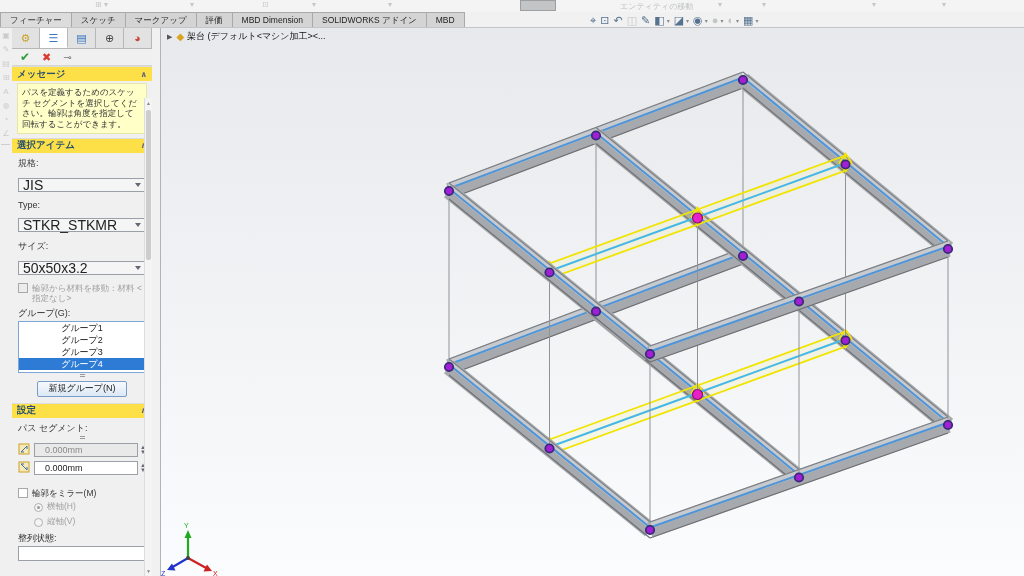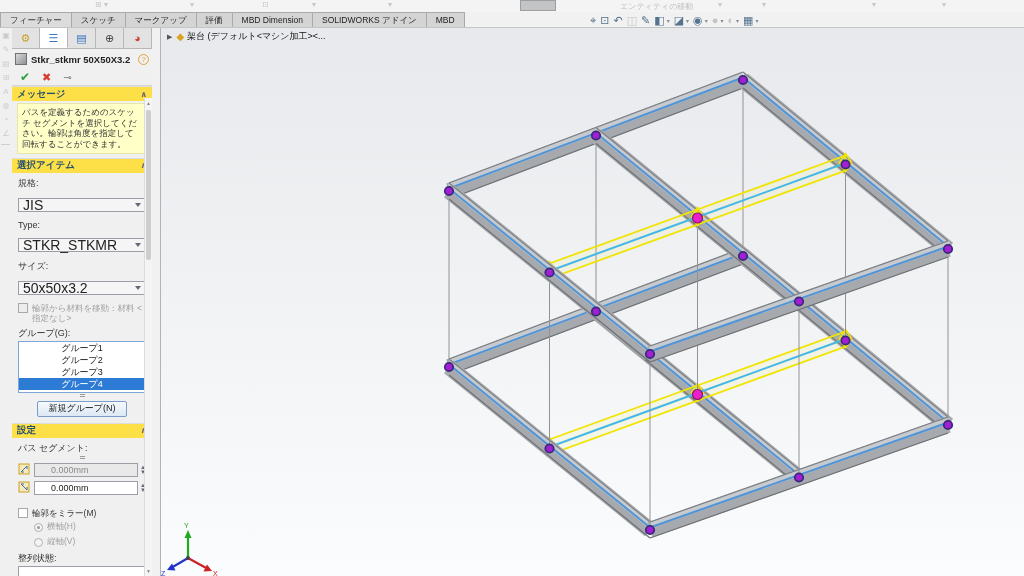--- a/index.html
+++ b/index.html
@@ -72,21 +72,21 @@
   .lb-item.selected { background:#2e7bd6; color:#fff; }
   .resize-dot { width:5px; height:3px; margin:1px auto; border-top:1px solid #9a9a9a; border-bottom:1px solid #9a9a9a; }
 
   .btn { display:block; margin:4px auto 6px auto; height:16px; padding:0 10px; font-size:9px; color:#222;
     background:linear-gradient(#f6fafd,#dce8f5); border:1px solid #7a9cc8; border-radius:2px; }
 
   .pathbox { margin:1px 6px 0 6px; background:#fff; border:1px solid #9aa0a6; height:40px; overflow:hidden; }
 
   .spinrow { display:flex; align-items:center; margin:4px 6px 0 6px; }
   .spin-ico { width:13px; height:13px; margin-right:3px; flex:none; }
-  .spin-field { flex:1; height:14px; border:1px solid #9aa0a6; background:#fff; font-size:9px; color:#222; line-height:13px; padding:0 16px; }
+  .spin-field { flex:1; height:14px; border:1px solid #9aa0a6; background:#fff; font-size:9px; color:#222; line-height:13px; padding:0 10px; }
   .spin-field.dis { background:#e9e9e9; color:#8a8a8a; }
   .spin-btns { display:flex; flex-direction:column; margin-left:2px; }
   .spin-btns span { font-size:6px; line-height:5px; color:#667; }
 
   .radiorow { display:flex; align-items:center; margin:3px 6px 0 22px; font-size:8.5px; color:#a0a0a0; }
   .radio { width:9px; height:9px; border:1px solid #b0b0b0; border-radius:50%; background:#f4f4f4; margin-right:4px; position:relative; flex:none; }
   .radio.on::after { content:""; position:absolute; left:2px; top:2px; width:3px; height:3px; border-radius:50%; background:#9a9a9a; }
   .textinput { margin:1px 6px 0 6px; height:15px; background:#fff; border:1px solid #9aa0a6; }
 
   
@@ -184,25 +184,20 @@
     <div style="display:flex;flex:1">
 
     <div class="pm-tab"><span>⚙</span></div>
         <div class="pm-tab selected"><span>☰</span></div>
         <div class="pm-tab"><span>▤</span></div>
         <div class="pm-tab"><span>⊕</span></div>
         <div class="pm-tab"><span>◕</span></div>
       </div>
   </div>
 
-  <div class="titlerow">
-    <span class="part-ico"></span>
-    <span class="pm-title">Stkr_stkmr 50X50X3.2</span>
-    <span class="help-ico">?</span>
-  </div>
 
   <div class="okrow">
     <span class="ok-check">✔</span>
     <span class="ok-cancel">✖</span>
     <span class="ok-pin">⊸</span>
   </div>
 
   <div class="sec-hdr">
     <span>メッセージ</span>
     <span class="chev">∧</span>

